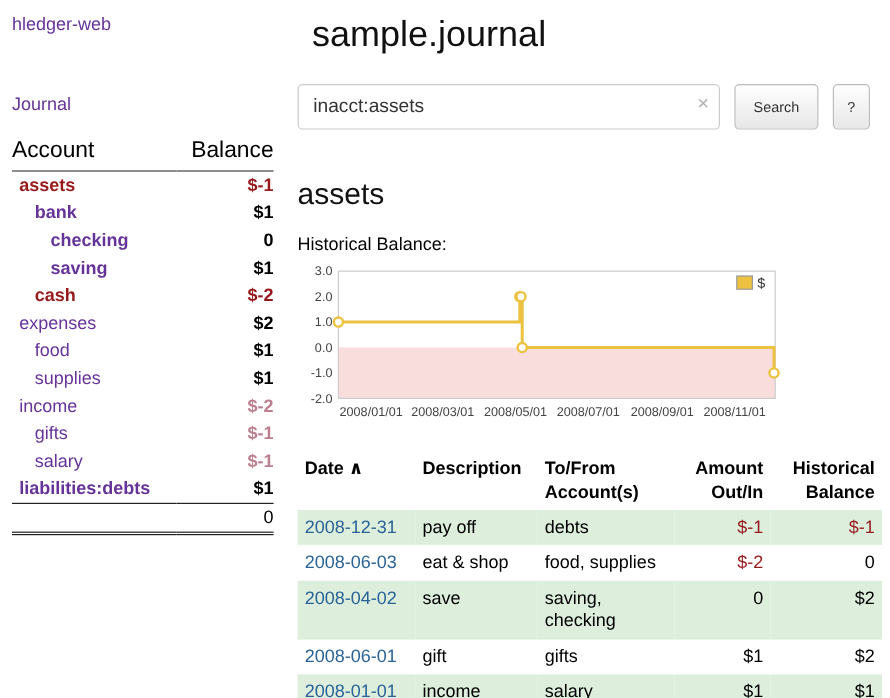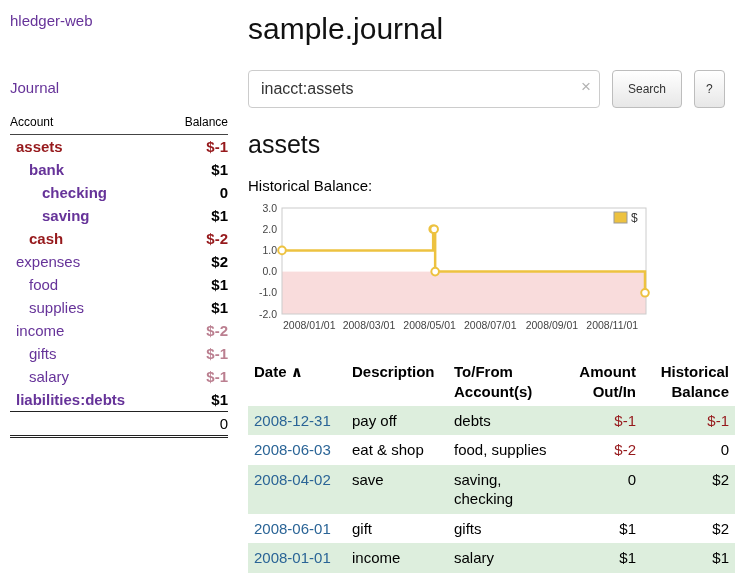--- a/index.html
+++ b/index.html
@@ -8,30 +8,30 @@
     position:relative;width:742px;height:582px;overflow:hidden;
     color:#000;font-family:"Liberation Sans","DejaVu Sans",sans-serif;font-size:15px;
   }
   a{text-decoration:none;cursor:pointer;}
 
   
   .sidebar{position:absolute;top:0;left:0;width:238px;padding:12px 10px 0 10px;}
   .app-title{display:block;color:var(--purple);font-size:15px;}
   .journal-link{display:block;margin-top:50px;color:var(--purple);font-size:15px;}
   .accounts{width:100%;border-collapse:collapse;margin-top:16px;}
-  .accounts th{font-weight:normal;text-align:left;padding:3px 0 5px;border-bottom:1px solid #444;font-size:12px;}
+  .accounts th{font-weight:normal;text-align:left;padding:3px 0 5px;border-bottom:1px solid #444;font-size:19px;}
   .accounts th.bal{text-align:right;}
   .accounts td{padding:3px 0;font-size:15px;}
   .accounts td.bal{text-align:right;white-space:nowrap;}
   .accounts tfoot td{border-top:1px solid #222;border-bottom:3px double #222;padding:3px 0;}
 
   
   .main{position:absolute;top:0;left:248px;width:494px;padding-top:8px;}
-  h1{font-size:30px;font-weight:400;margin:4px 0 24px;color:#111;}
-  .search-row{display:flex;align-items:center;margin-bottom:22px;}
+  h1{font-size:30px;font-weight:400;margin:4px 12px 24px;color:#111;}
+  .search-row{display:flex;align-items:center;margin-bottom:40px;}
   .search-box{position:relative;width:352px;margin-right:12px;}
   .search-box input{
     width:100%;height:38px;border:1px solid #ccc;border-radius:4px;
     padding:0 30px 0 12px;font-size:16px;color:#333;font-family:inherit;outline:none;
   }
   .clear-icon{position:absolute;right:9px;top:8px;font-size:17px;color:#b3b3b3;cursor:pointer;line-height:1;}
   .btn{
     height:38px;padding:0 15px;margin-right:12px;font-size:12px;color:#333;font-family:inherit;
     background:linear-gradient(#ffffff,#e7e7e7);border:1px solid #bdbdbd;border-radius:4px;cursor:pointer;
   }

